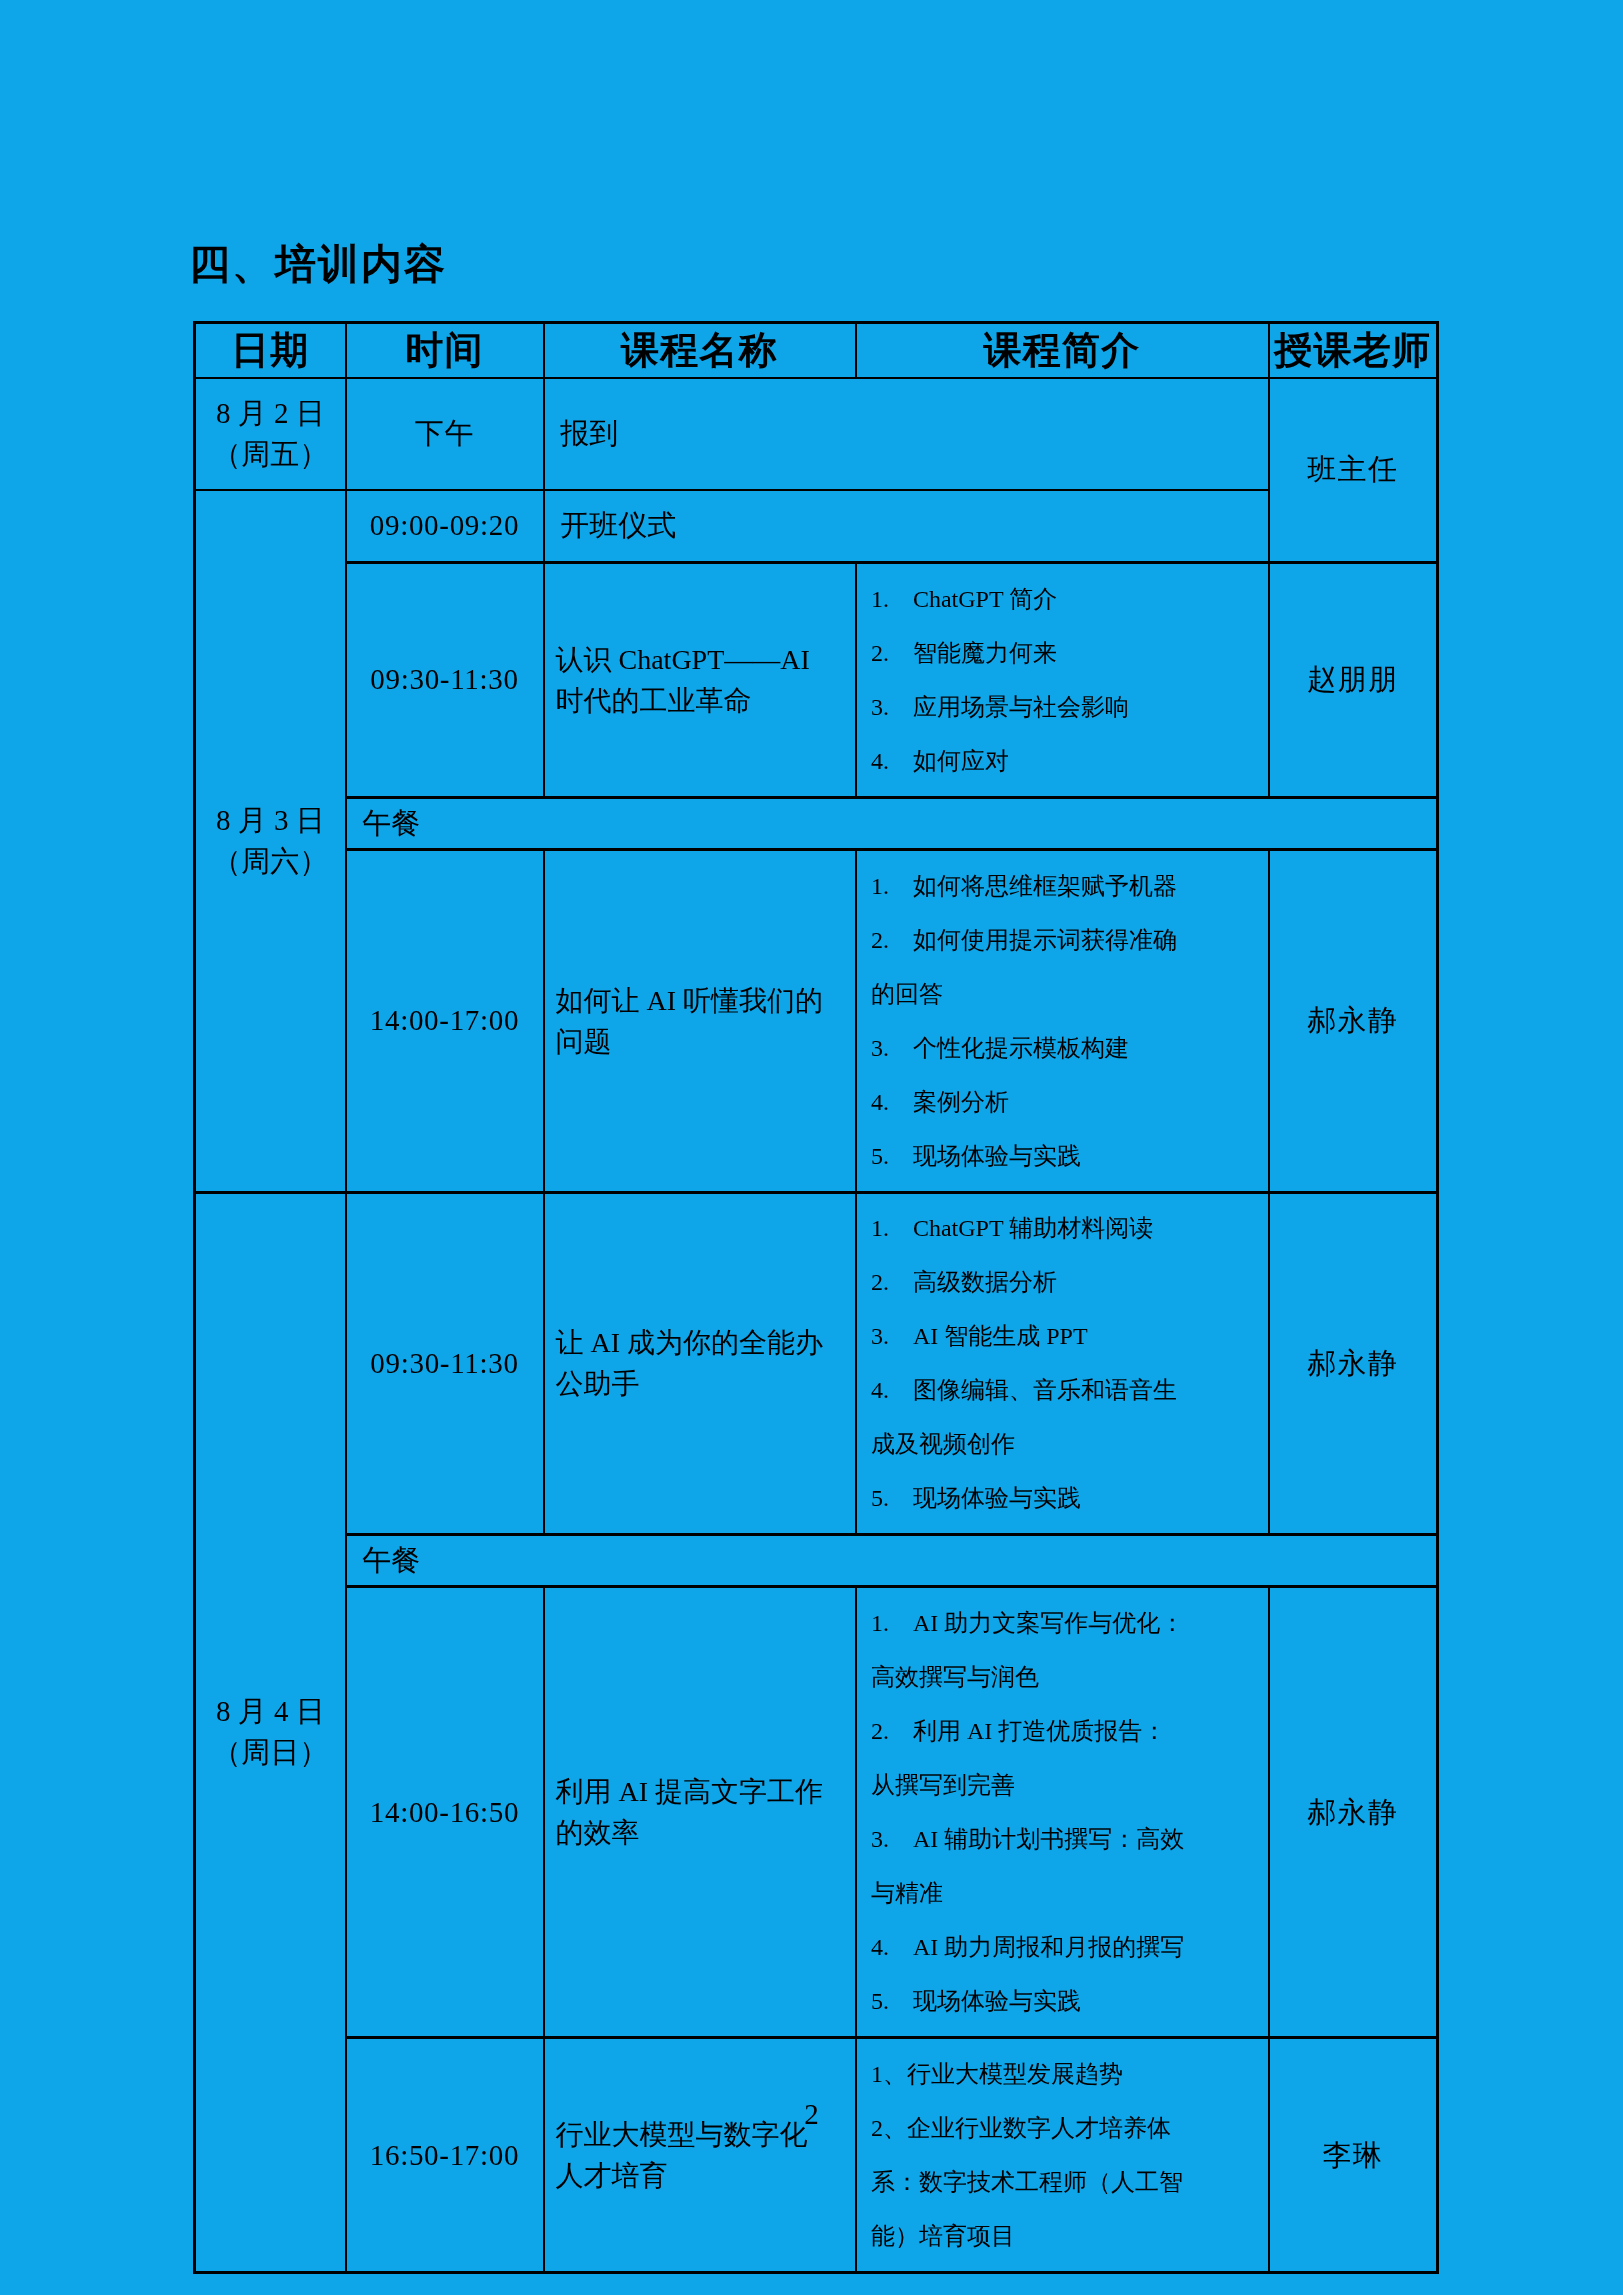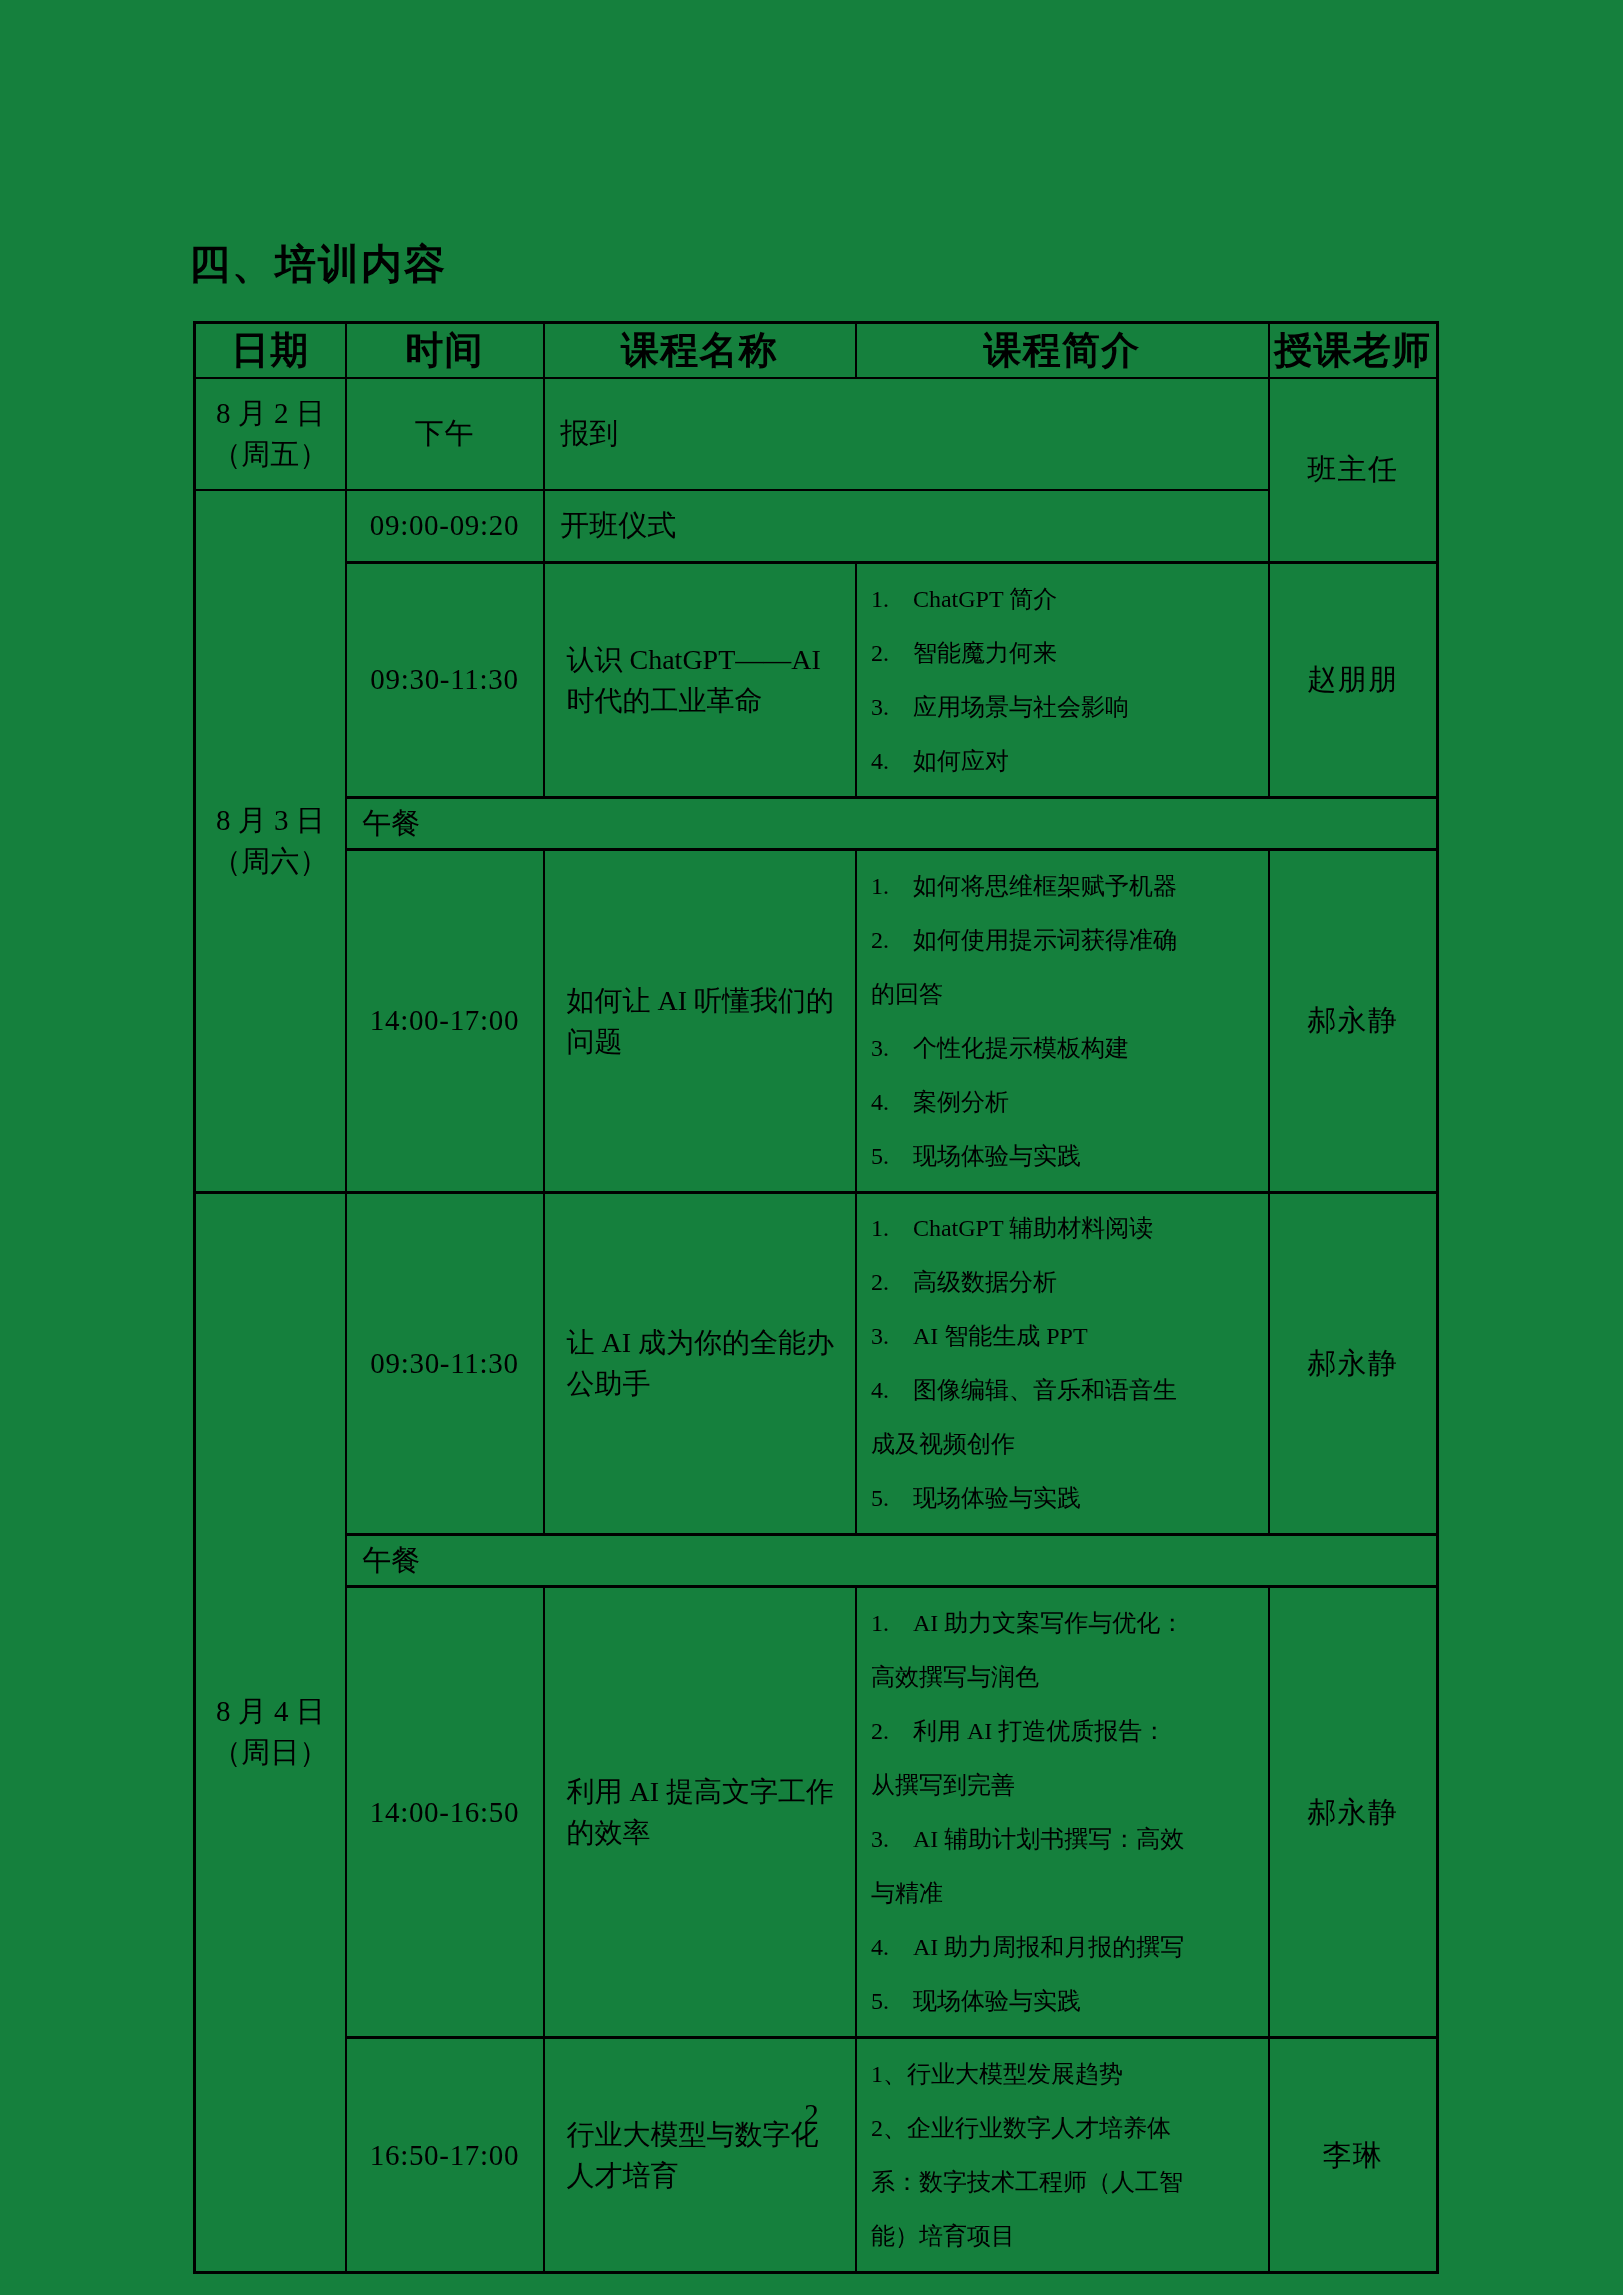--- a/index.html
+++ b/index.html
@@ -6,21 +6,21 @@
   html, body { background: #ffffff; }
   body {
     width: 1623px; height: 2295px;
     position: relative;
     font-family: "Liberation Serif", "DejaVu Serif", serif;
     color: #000000;
     overflow: hidden;
   }
   .page {
     position: absolute; inset: 0;
-    background: #15803d;
+    background: #0ea5e9;
   }
   .section-title {
     position: absolute;
     left: 189px;
     font-family: "Liberation Serif", "DejaVu Serif", serif;
     font-weight: bold;
     font-size: 41px;
     letter-spacing: 2px;
     color: #000000;
     white-space: nowrap;
@@ -48,21 +48,21 @@
   }
   .schedule th {
     font-weight: bold;
     font-size: 38px;
     text-align: center;
     letter-spacing: 1.3px;
   }
   td.c-left   { text-align: left; padding-left: 15.7px; padding-right: 16px; }
   td.c-time   { text-align: center; letter-spacing: 0.7px; }
   td.c-date   { text-align: center; line-height: 41px; }
-  td.c-course { text-align: left; padding-left: 22px; padding-right: 6.5px;
+  td.c-course { text-align: left; padding-left: 11px; padding-right: 6.5px;
                 font-size: 28px; line-height: 41px; }
   td.c-intro  { text-align: left; padding: 7.9px 9.2px 7.9px 14.4px;
                 font-size: 24px; line-height: 54px; }
   td.c-teacher{ text-align: center; letter-spacing: 1.3px; }
   td.c-lunch  { text-align: left; padding-left: 15.7px; margin-left: 20px; }
   tr.tt > th, tr.tt > td { border-top: 3.9px solid #000; }
 
   .footer-line {
     position: absolute;
     left: 257px; top: 2025px;

